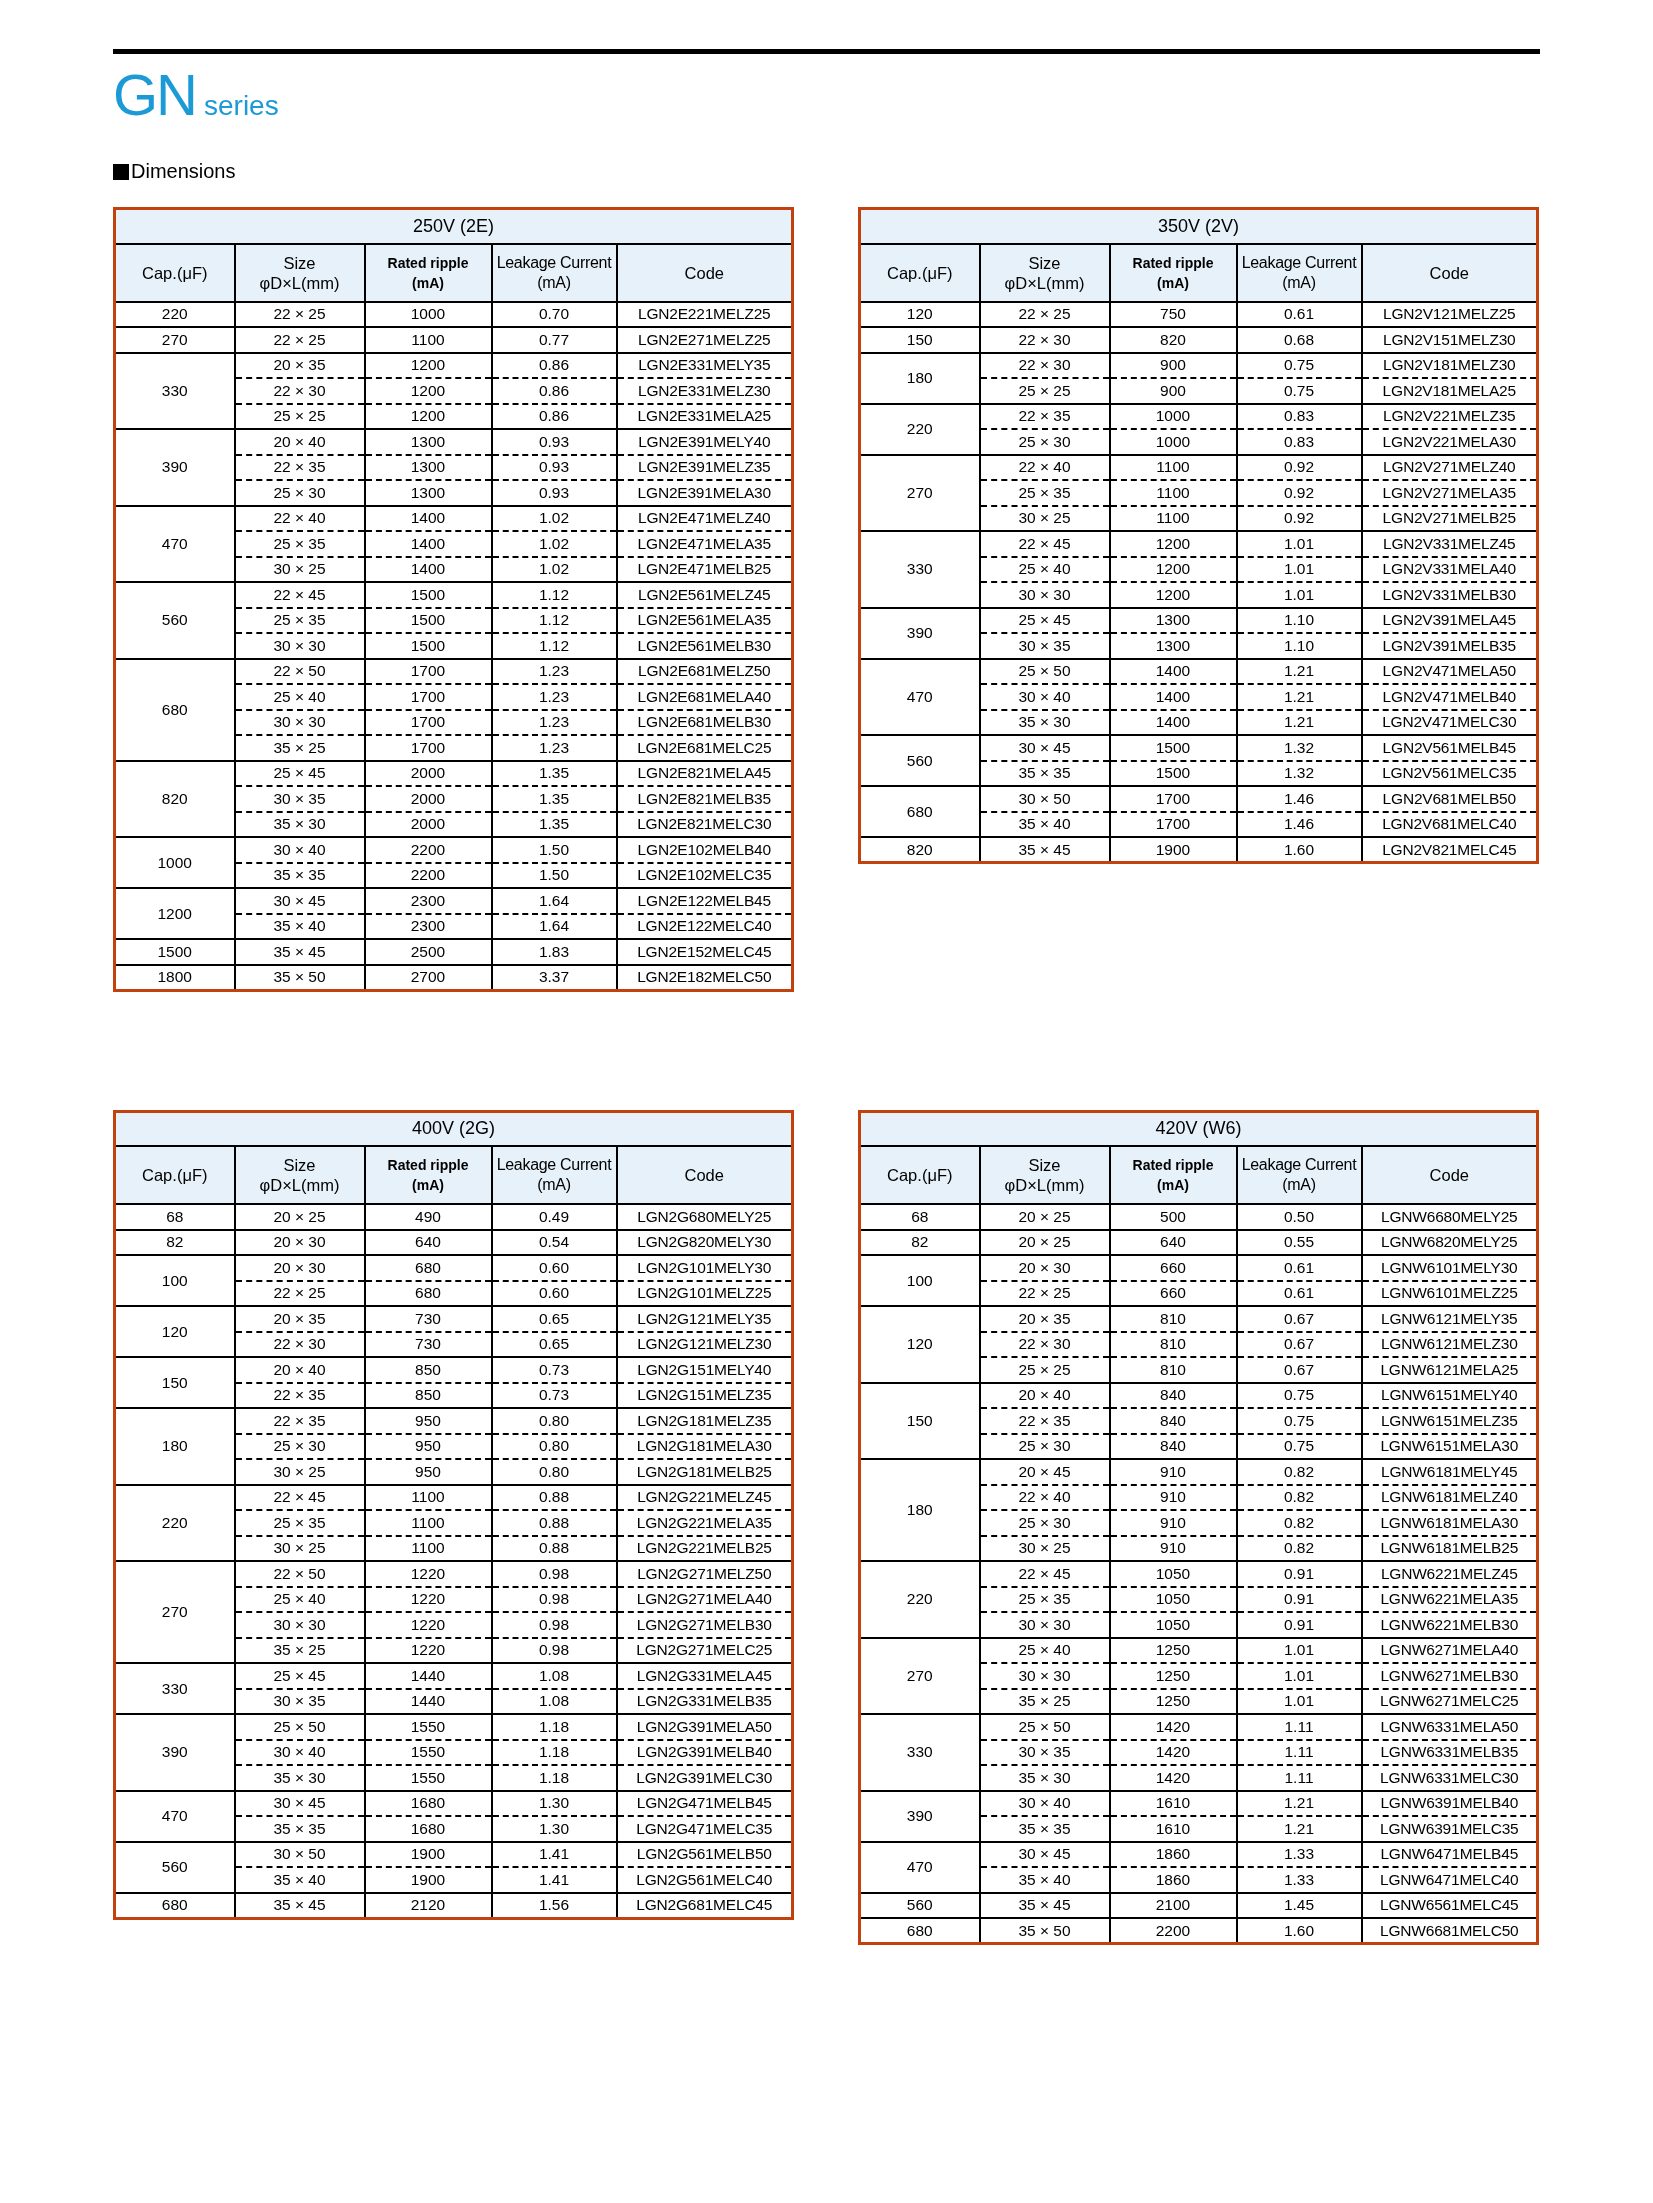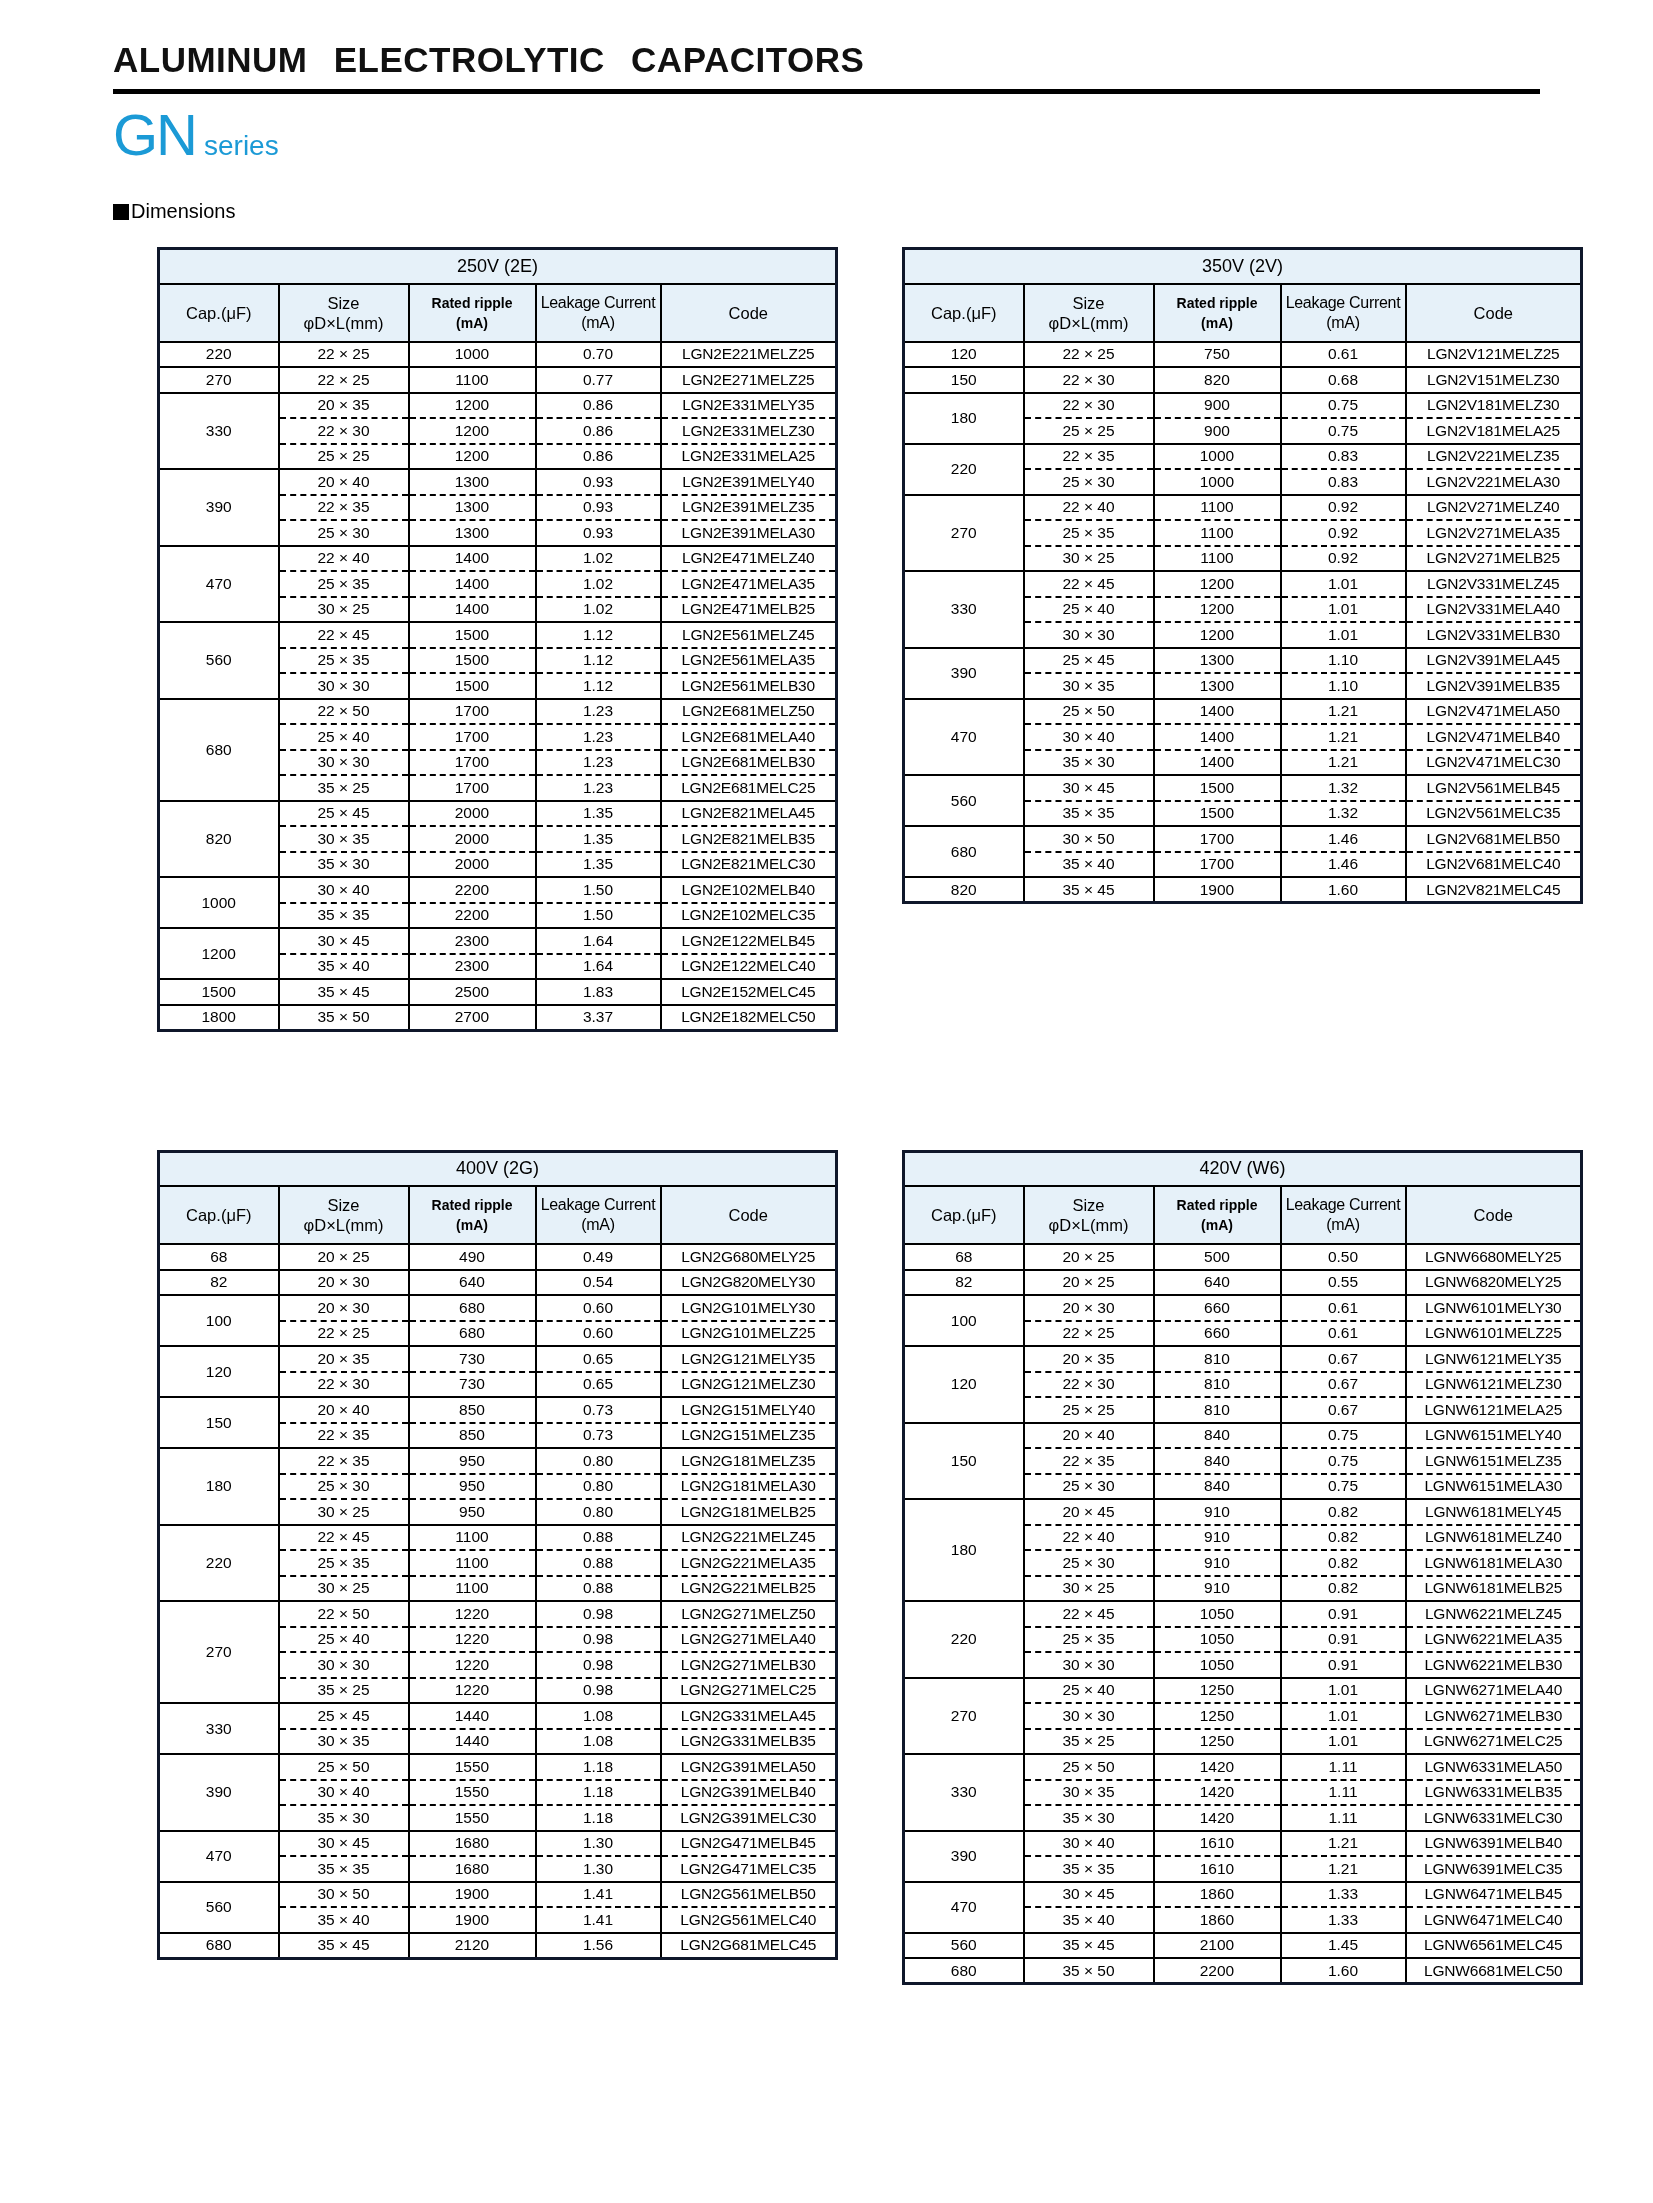--- a/index.html
+++ b/index.html
@@ -23,21 +23,21 @@
   }
   .series-suffix { color:var(--accent,#1b9ad6); font-size:28px; margin-left:8px; }
 
   .section-label { margin-top:32px; font-size:20px; display:flex; align-items:center; }
   .section-square { width:16px; height:16px; background:#000; display:inline-block; margin-right:2px; }
 
   .tables-grid { display:grid; grid-template-columns:678px 678px; column-gap:67px; align-items:start; }
   .top-grid { margin-top:24px; }
   .bottom-grid { margin-top:118px; }
 
-  table.spec { border-collapse:collapse; width:678px; table-layout:fixed; border:3px solid #0f172a;margin-left:44px; }
+  table.spec { border-collapse:collapse; width:678px; table-layout:fixed; border:3px solid #c2410c; }
   .c-cap{width:120px} .c-size{width:130px} .c-ripple{width:127px} .c-leak{width:125px} .c-code{width:176px}
 
   .spec th { border:2px solid #000; background:var(--hdrfill,#e6f1f9); font-weight:normal; text-align:center; padding:0; }
   .spec .title-cell { height:35px; font-size:18px; }
   .spec .head-row th { height:58px; }
   .hline { line-height:20px; }
   .col-cap .hline, .col-size .hline, .col-code .hline { font-size:16.5px; }
   .col-ripple .hline { font-size:14px; font-weight:bold; }
   .col-leakage .hline { font-size:16px; letter-spacing:-0.3px; }
 
@@ -50,21 +50,20 @@
   tr.group-start td { border-top:2px solid #000; }
   tr.in-group td { border-top:2px dashed #000; }
   .code-cell { font-size:15px; letter-spacing:-0.2px; }
 </style>
 </head>
 <body>
 
 <div class="page">
   <div class="content">
 
-    <h1 class="doc-title">ALUMINUM  ELECTROLYTIC  CAPACITORS</h1>
     <div class="title-rule"></div>
 
     <div class="series-line">
       <span class="series-name">GN</span><span class="series-suffix">series</span>
     </div>
 
     <div class="section-label">
       <span class="section-square"></span>
       <span>Dimensions</span>
     </div>

